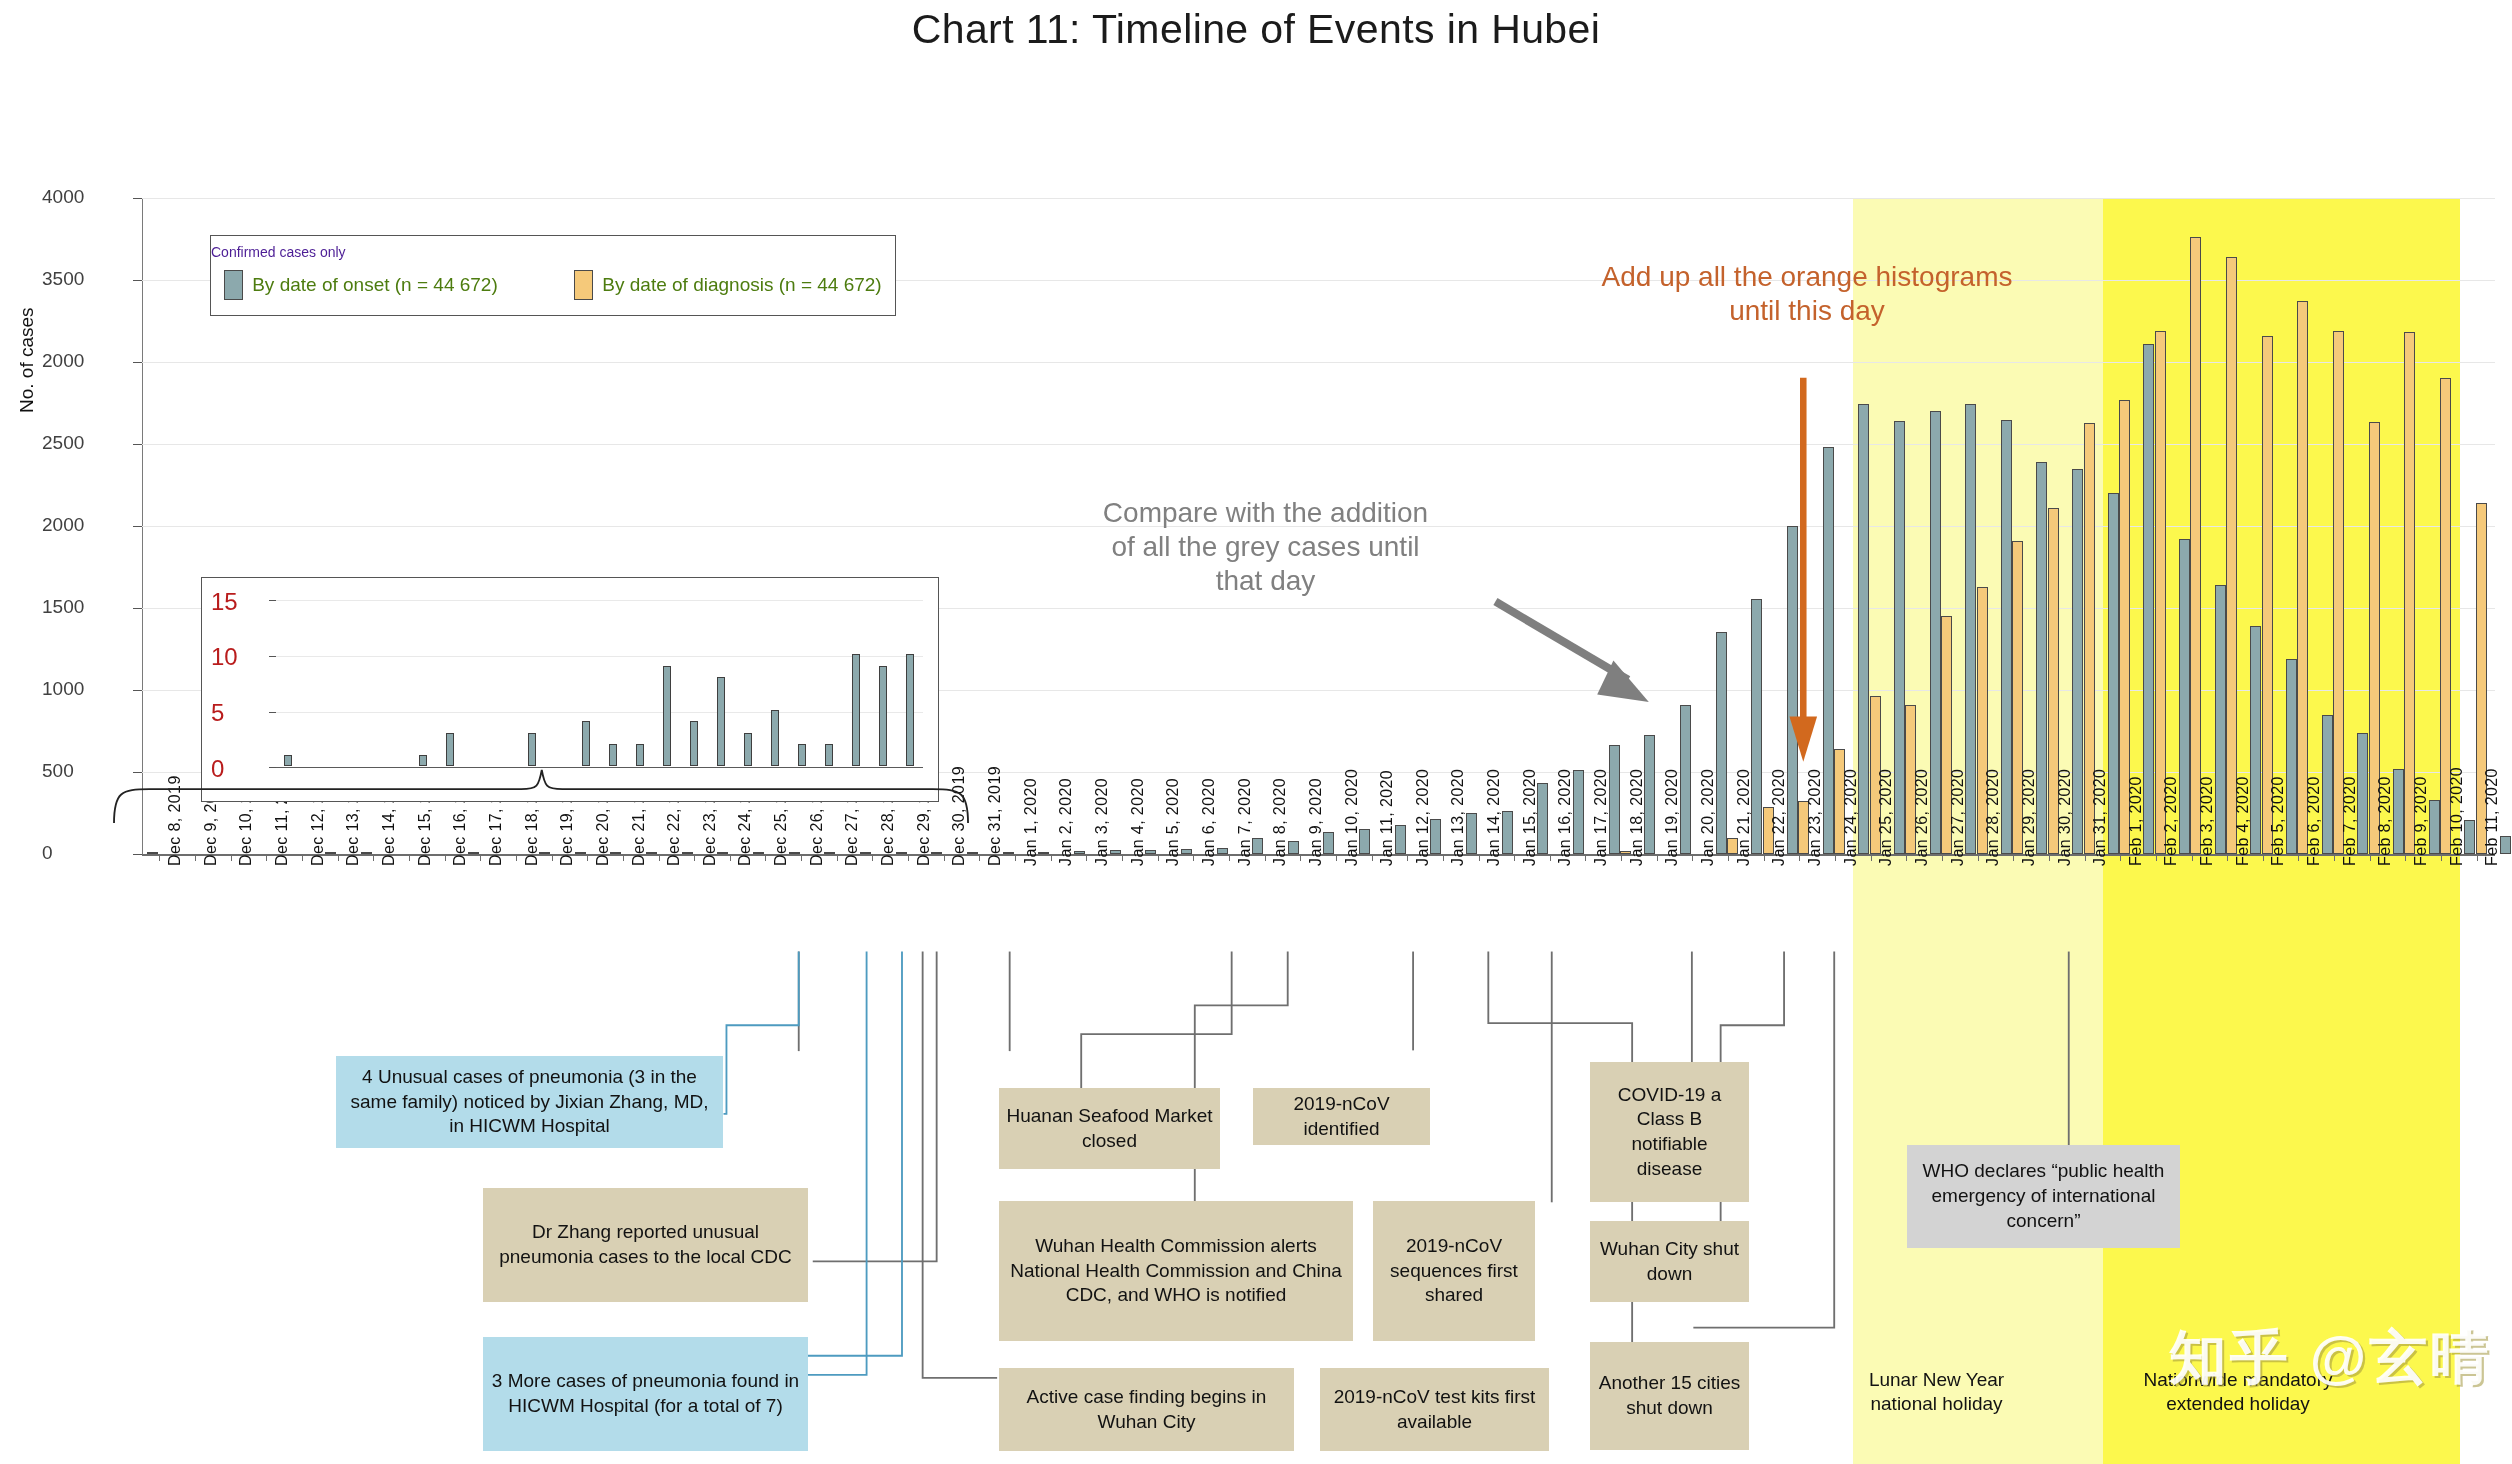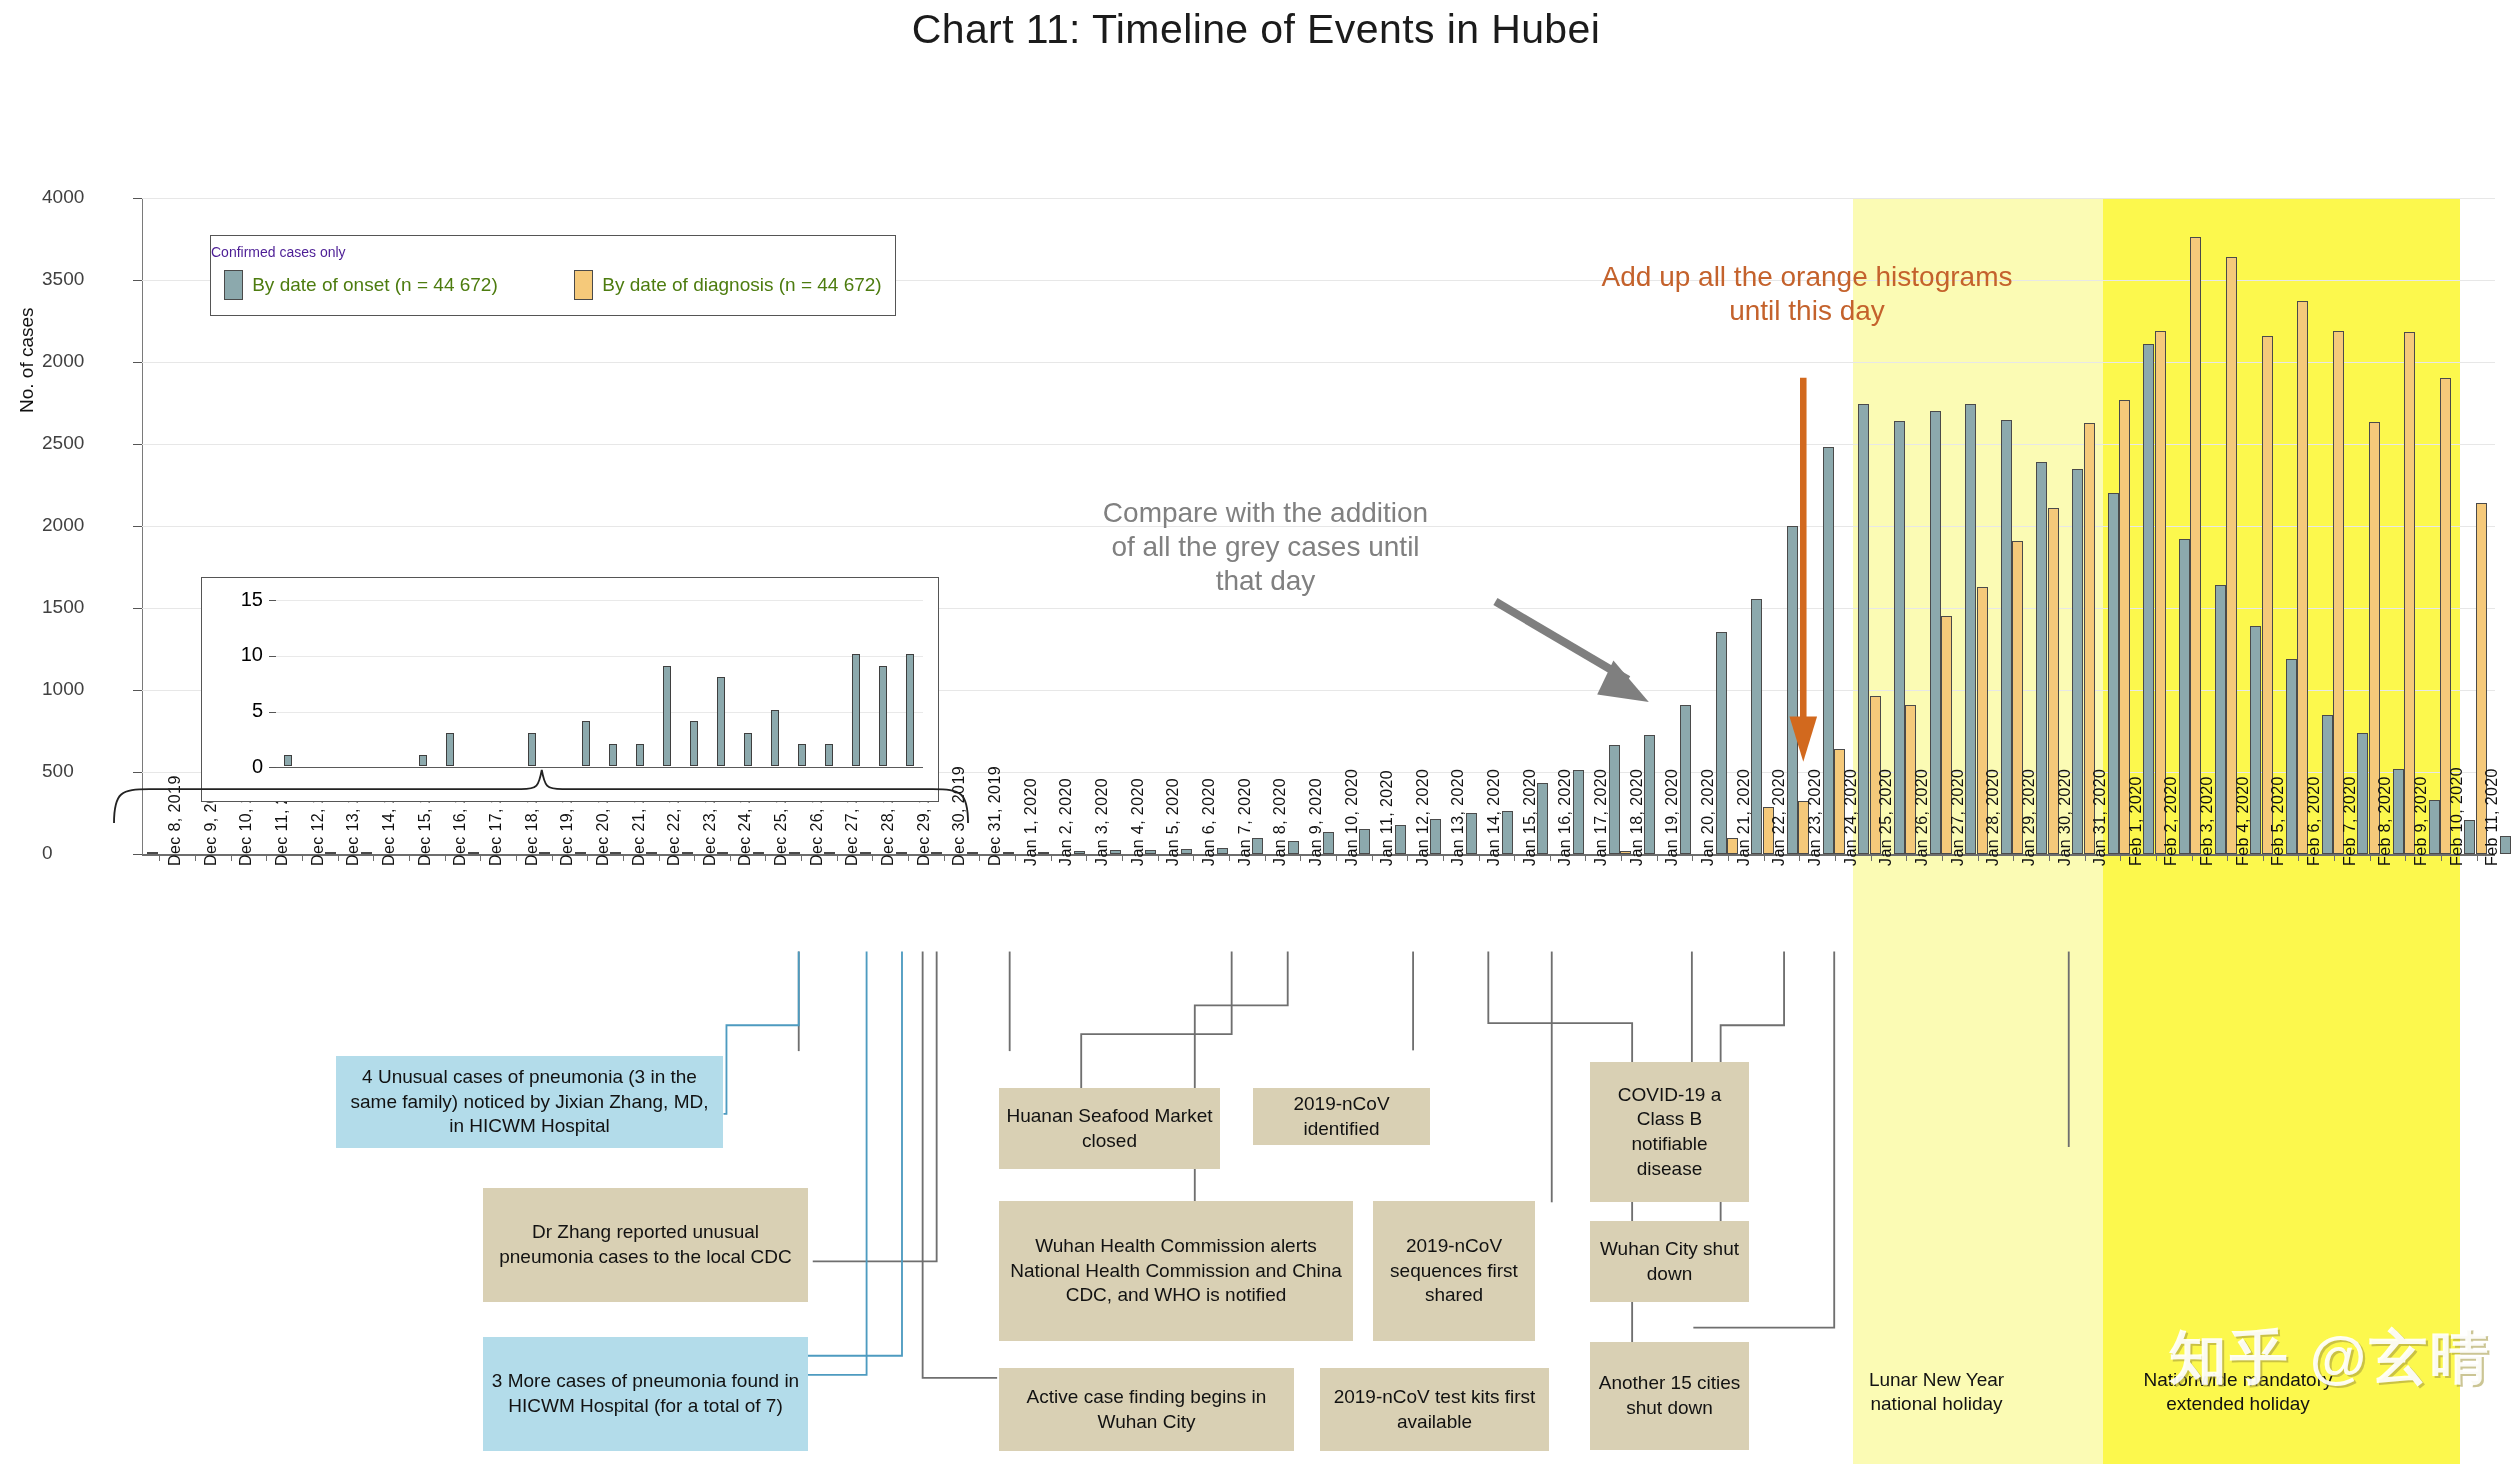--- a/index.html
+++ b/index.html
@@ -86,21 +86,21 @@
 
   
   #inset {
     position: absolute; left: 201px; top: 577px;
     width: 738px; height: 225px;
     background: #fff; border: 1.5px solid #555;
   }
   #inset-plot { position: absolute; left: 74px; top: 22px; right: 14.8px; bottom: 35px; }
   .inset-grid { position: absolute; left: 0; width: 100%; height: 0.7px; background: #e9e9e9; }
   .inset-grid.base { background: #5a5a5a; }
-  .inset-ytick { position: absolute; font-size: 20px; color: #000000; text-align: right; width: 52px; }
+  .inset-ytick { position: absolute; font-size: 24px; color: #b91c1c; width: 52px; }
   .inset-tickmark { position: absolute; width: 7.4px; height: 0.7px; background: #555; }
   .inset-bar { position: absolute; bottom: 0; background: #8ca9ad; border: 0.7px solid #3f3f3f; }
 
   
   #brace { position: absolute; left: 111px; top: 767px; }
 
   
   #ann-orange {
     position: absolute; left: 1593px; top: 260px;
     width: 428px; text-align: center;
@@ -515,20 +515,21 @@
   <div class="evt tan" id="evt-ncov-identified" style="left:1245px; top:1088px; width:177px; height:57px;margin-left:8px;">2019-nCoV identified</div>
   <div class="evt tan" id="evt-whc-alerts" style="left:999px; top:1201px; width:354px; height:140px;">Wuhan Health Commission alerts National Health Commission and China CDC, and WHO is notified</div>
   <div class="evt tan" id="evt-sequences-shared" style="left:1373px; top:1201px; width:162px; height:140px;">2019-nCoV sequences first shared</div>
   <div class="evt tan" id="evt-active-case-finding" style="left:999px; top:1368px; width:295px; height:83px;">Active case finding begins in Wuhan City</div>
   <div class="evt tan" id="evt-test-kits" style="left:1320px; top:1368px; width:229px; height:83px;">2019-nCoV test kits first available</div>
 
   <div class="evt tan" id="evt-class-b" style="left:1590px; top:1062px; width:159px; height:140px;">COVID-19 a Class B notifiable disease</div>
   <div class="evt tan" id="evt-wuhan-shutdown" style="left:1590px; top:1221px; width:159px; height:81px;">Wuhan City shut down</div>
   <div class="evt tan" id="evt-cities-shutdown" style="left:1590px; top:1342px; width:159px; height:108px;">Another 15 cities shut down</div>
 
+  <div class="evt grey" id="evt-who-pheic" style="left:1907px; top:1145px; width:273px; height:103px;">WHO declares “public health emergency of international concern”</div>
 
   <div class="band-caption" id="cap-lny" style="left:1826px; top:1368px; width:221px;">Lunar New Year
 national holiday</div>
   <div class="band-caption" id="cap-ext" style="left:2098px; top:1368px; width:280px;">Nationwide mandatory
 extended holiday</div>
 
   <div id="watermark">知乎 @玄晴</div>
 
 </div>
 

